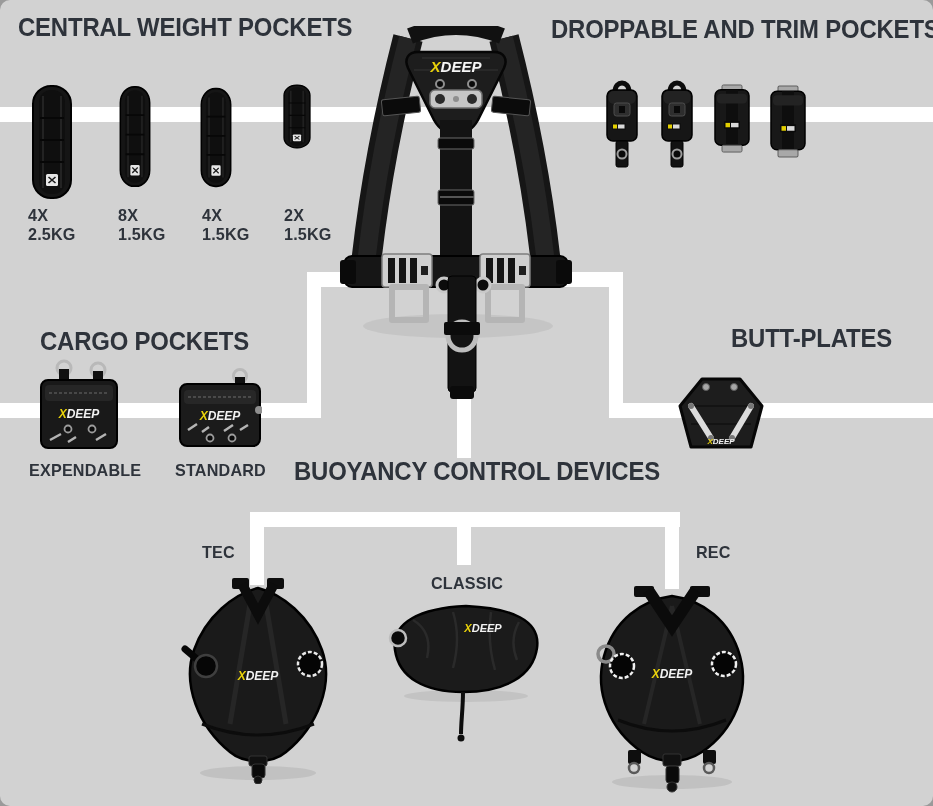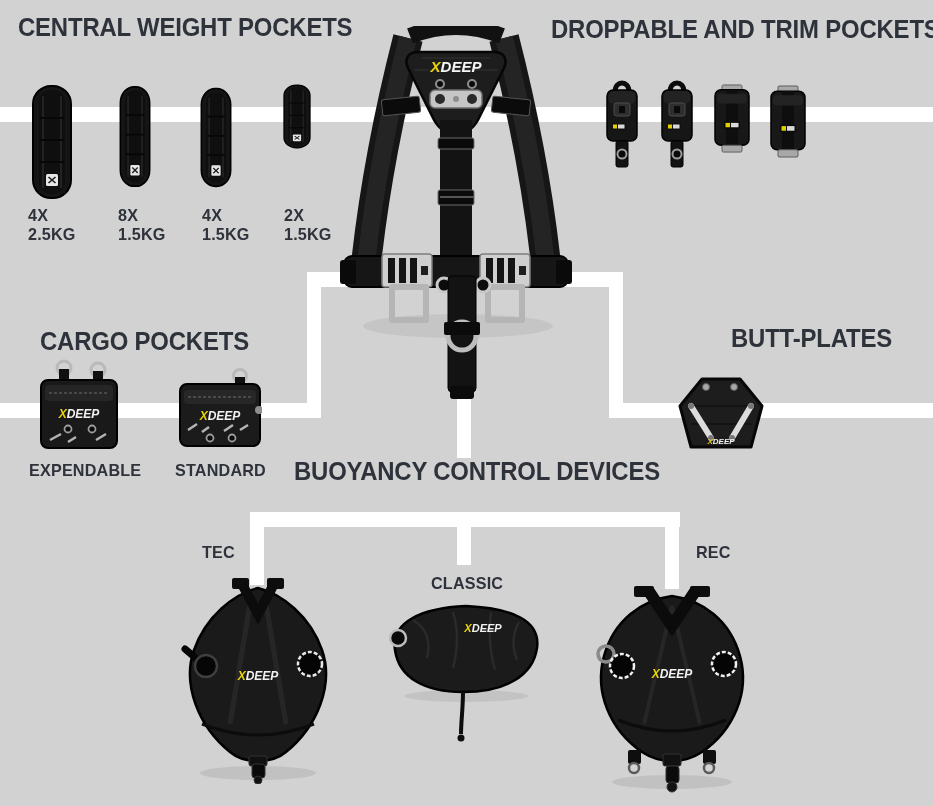--- a/index.html
+++ b/index.html
@@ -2,20 +2,21 @@
 <html><head>
 <meta charset="utf-8">
 <style>
   html,body{margin:0;padding:0;background:#9a9a9a;}
   #stage{
     position:relative;
     width:933px;height:806px;
     background:#d2d2d2;
     overflow:hidden;
     font-family:"Liberation Sans", sans-serif;
+    border-radius:10px;
   }
   .line{position:absolute;background:#ffffff;z-index:1;}
   .product{position:absolute;z-index:2;line-height:0;text-decoration:underline;}
   .heading{
     position:absolute;z-index:3;
     font-weight:700;font-size:26px;line-height:1;
     color:#2e333b;letter-spacing:-0.2px;
     transform:scaleX(0.92);transform-origin:0 0;
     white-space:nowrap;
   }

